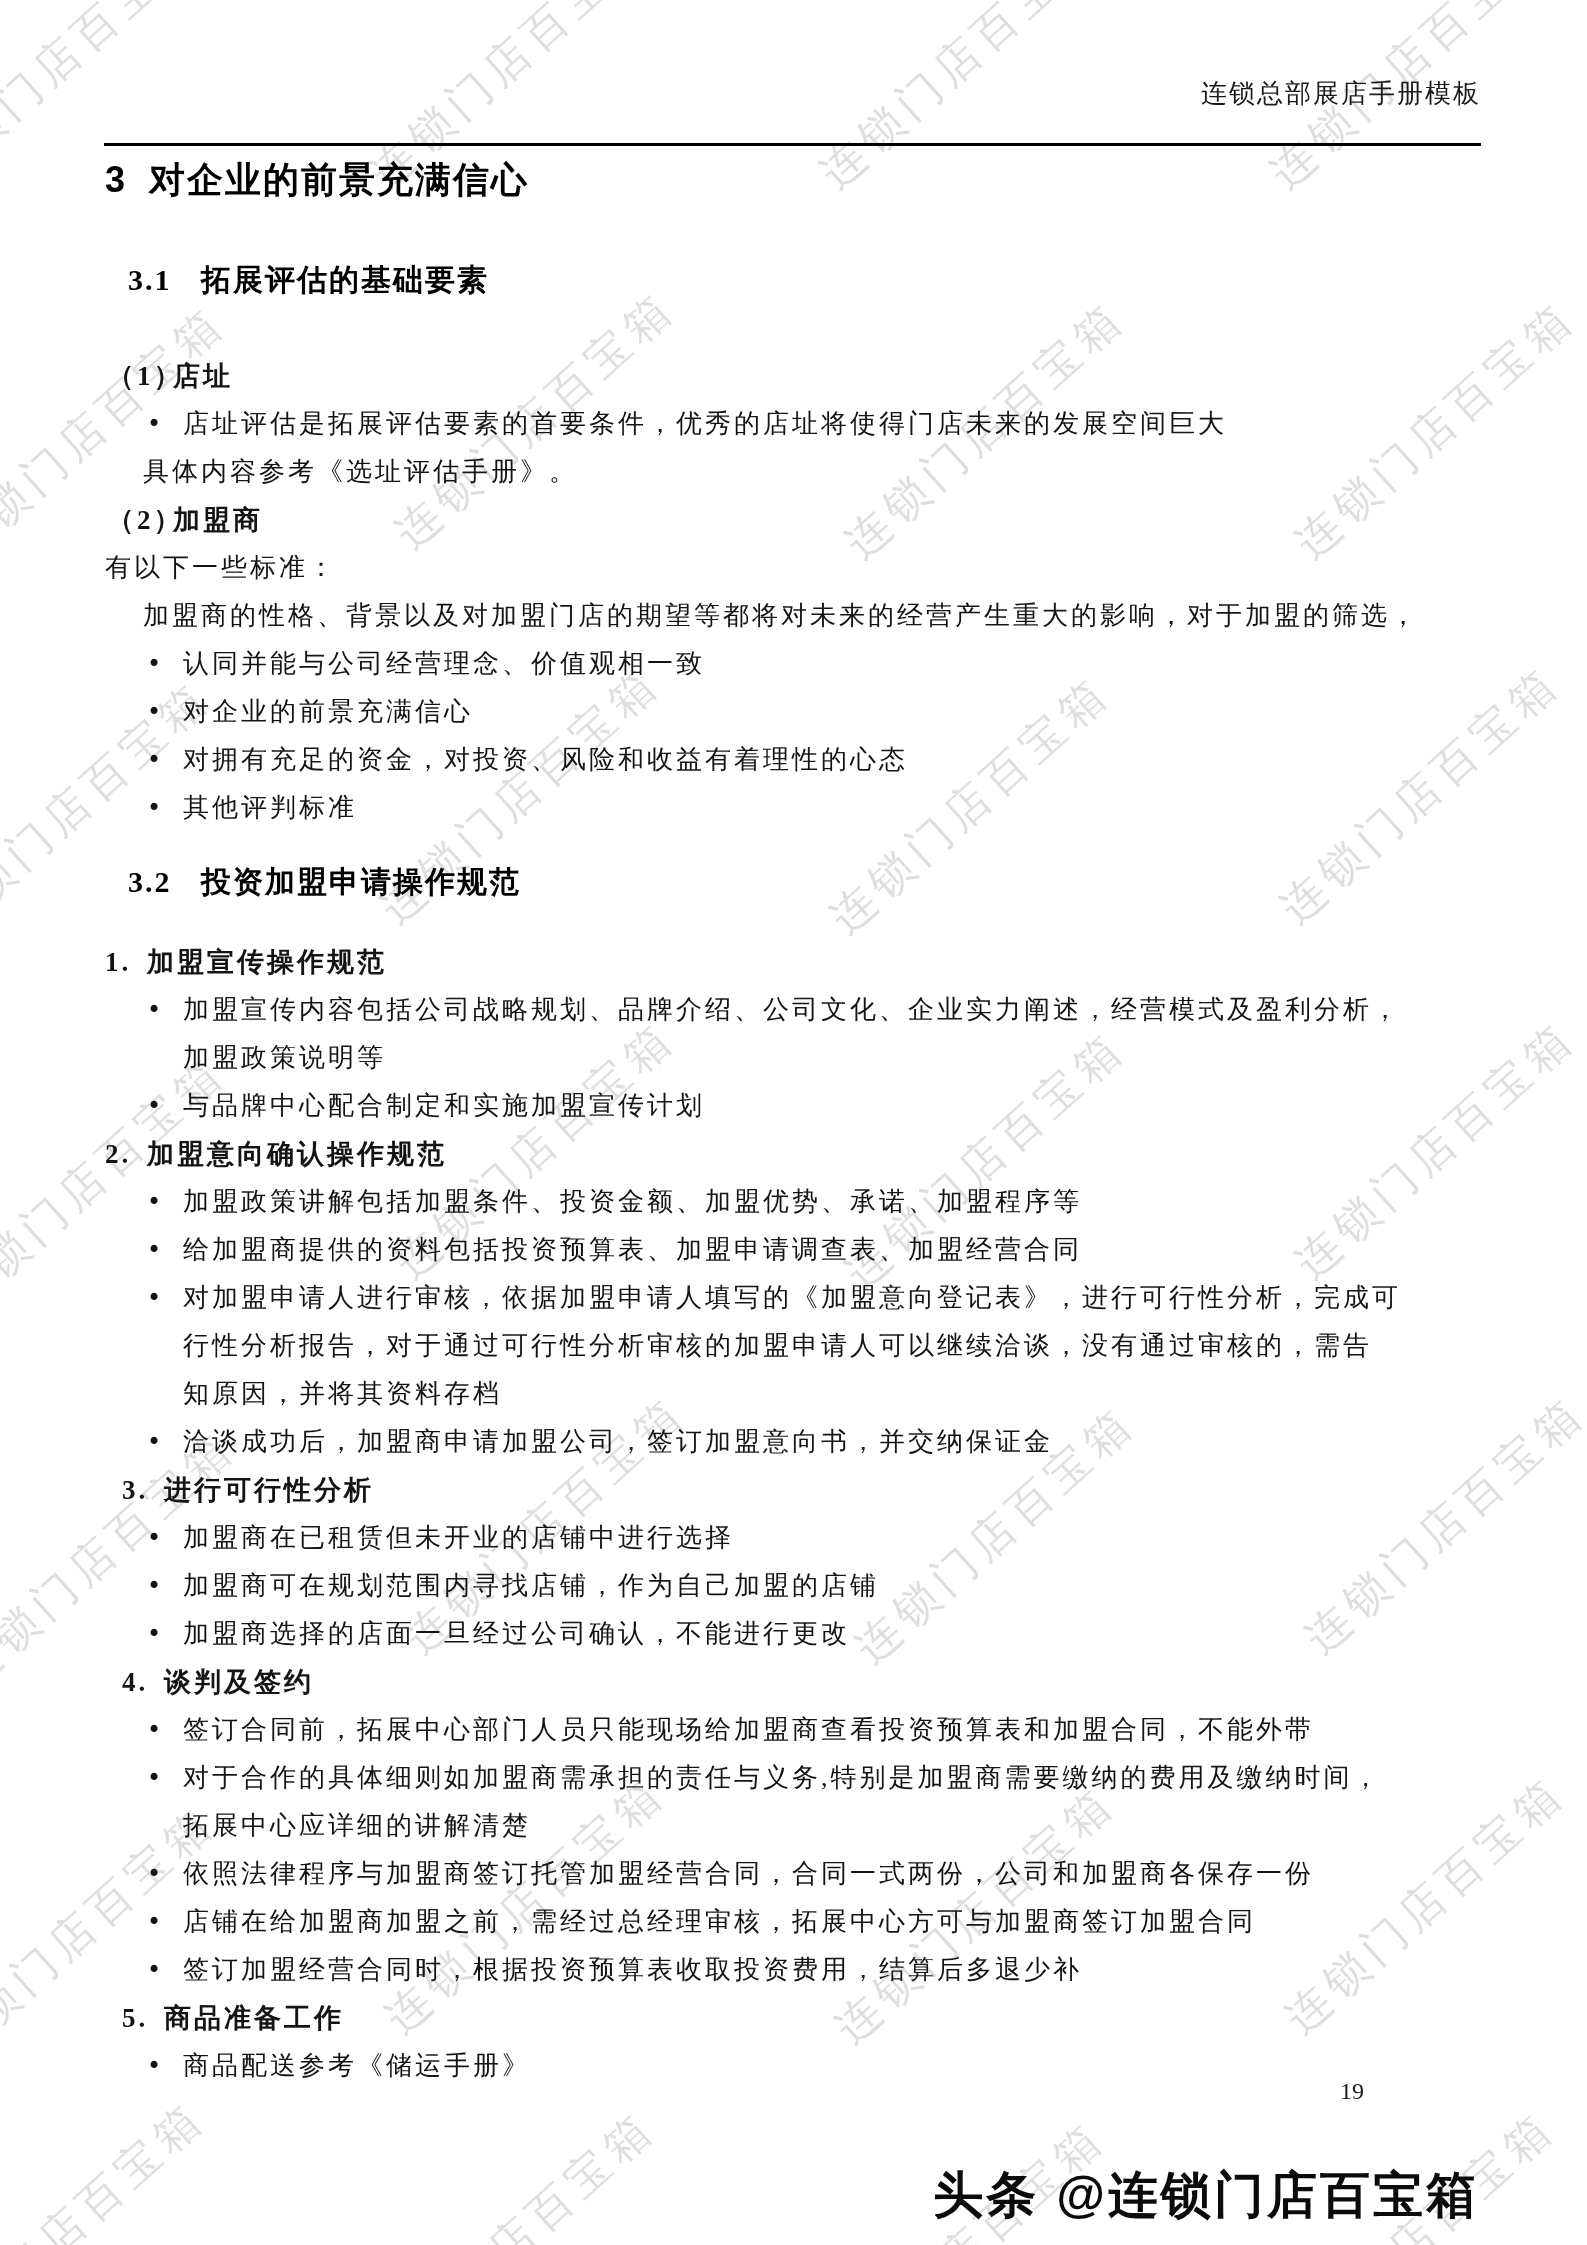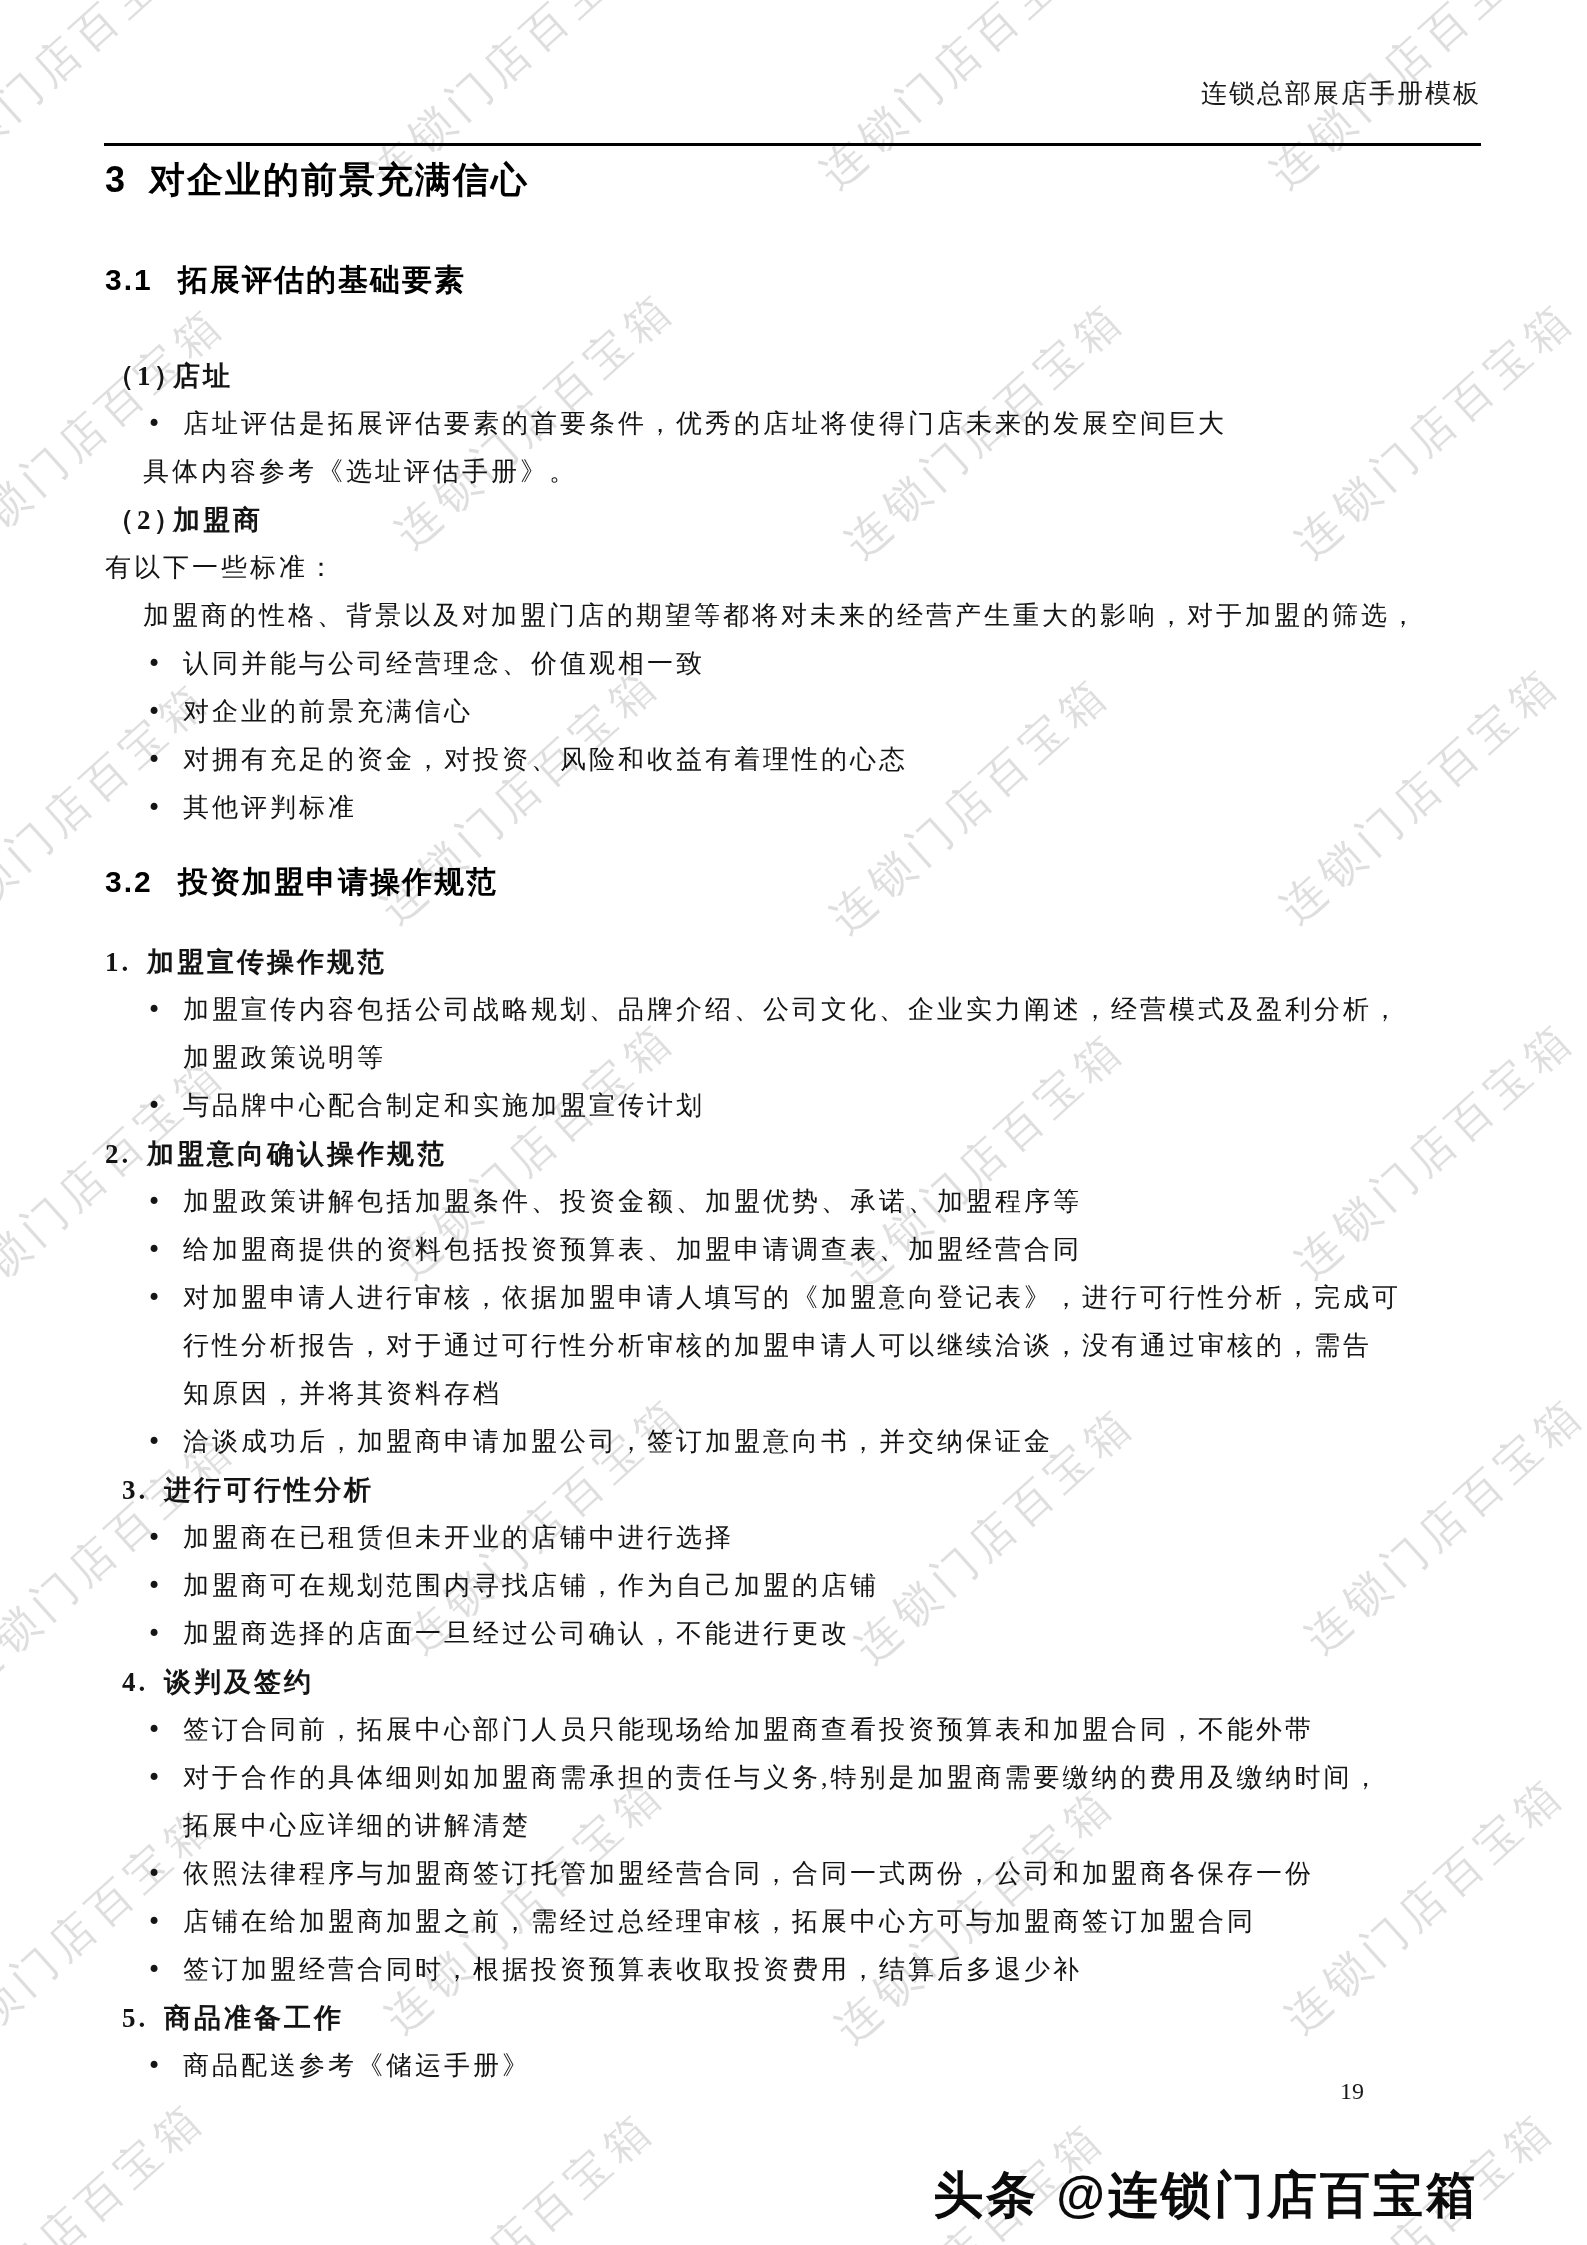--- a/index.html
+++ b/index.html
@@ -26,21 +26,21 @@
   h1.t1{
     margin:8px 0 0 0;font-family:"Liberation Sans","DejaVu Sans",sans-serif;
     font-weight:bold;font-size:36px;line-height:44px;letter-spacing:2px;color:#000;
   }
   .h1num{display:inline-block;width:44px;}
   h2.t2{
     margin:58px 0 0 0;font-family:"Liberation Sans","DejaVu Sans",sans-serif;
     font-weight:bold;font-size:30px;line-height:40px;letter-spacing:2px;color:#000;
   }
   h2.t2.second{margin-top:30px;margin-bottom:36px;}
-  .h2num{display:inline-block;width:73px;font-family:Liberation Sans, sans-serif;}
+  .h2num{display:inline-block;width:73px;font-family:Liberation Serif, serif;margin-left:23px;}
   .first-block{margin-top:52px;}
   .pline{position:relative;height:48px;line-height:48px;font-size:26px;letter-spacing:3px;white-space:nowrap;}
   .plabel{font-weight:bold;font-size:27px;}
   .pnum{display:inline-block;width:66px;margin-left:2px;}
   .indent1{padding-left:38px;}
   .bullet{padding-left:78px;}
   .dot{
     position:absolute;left:42px;top:0;font-size:24px;
     font-family:"DejaVu Sans",sans-serif;
   }

